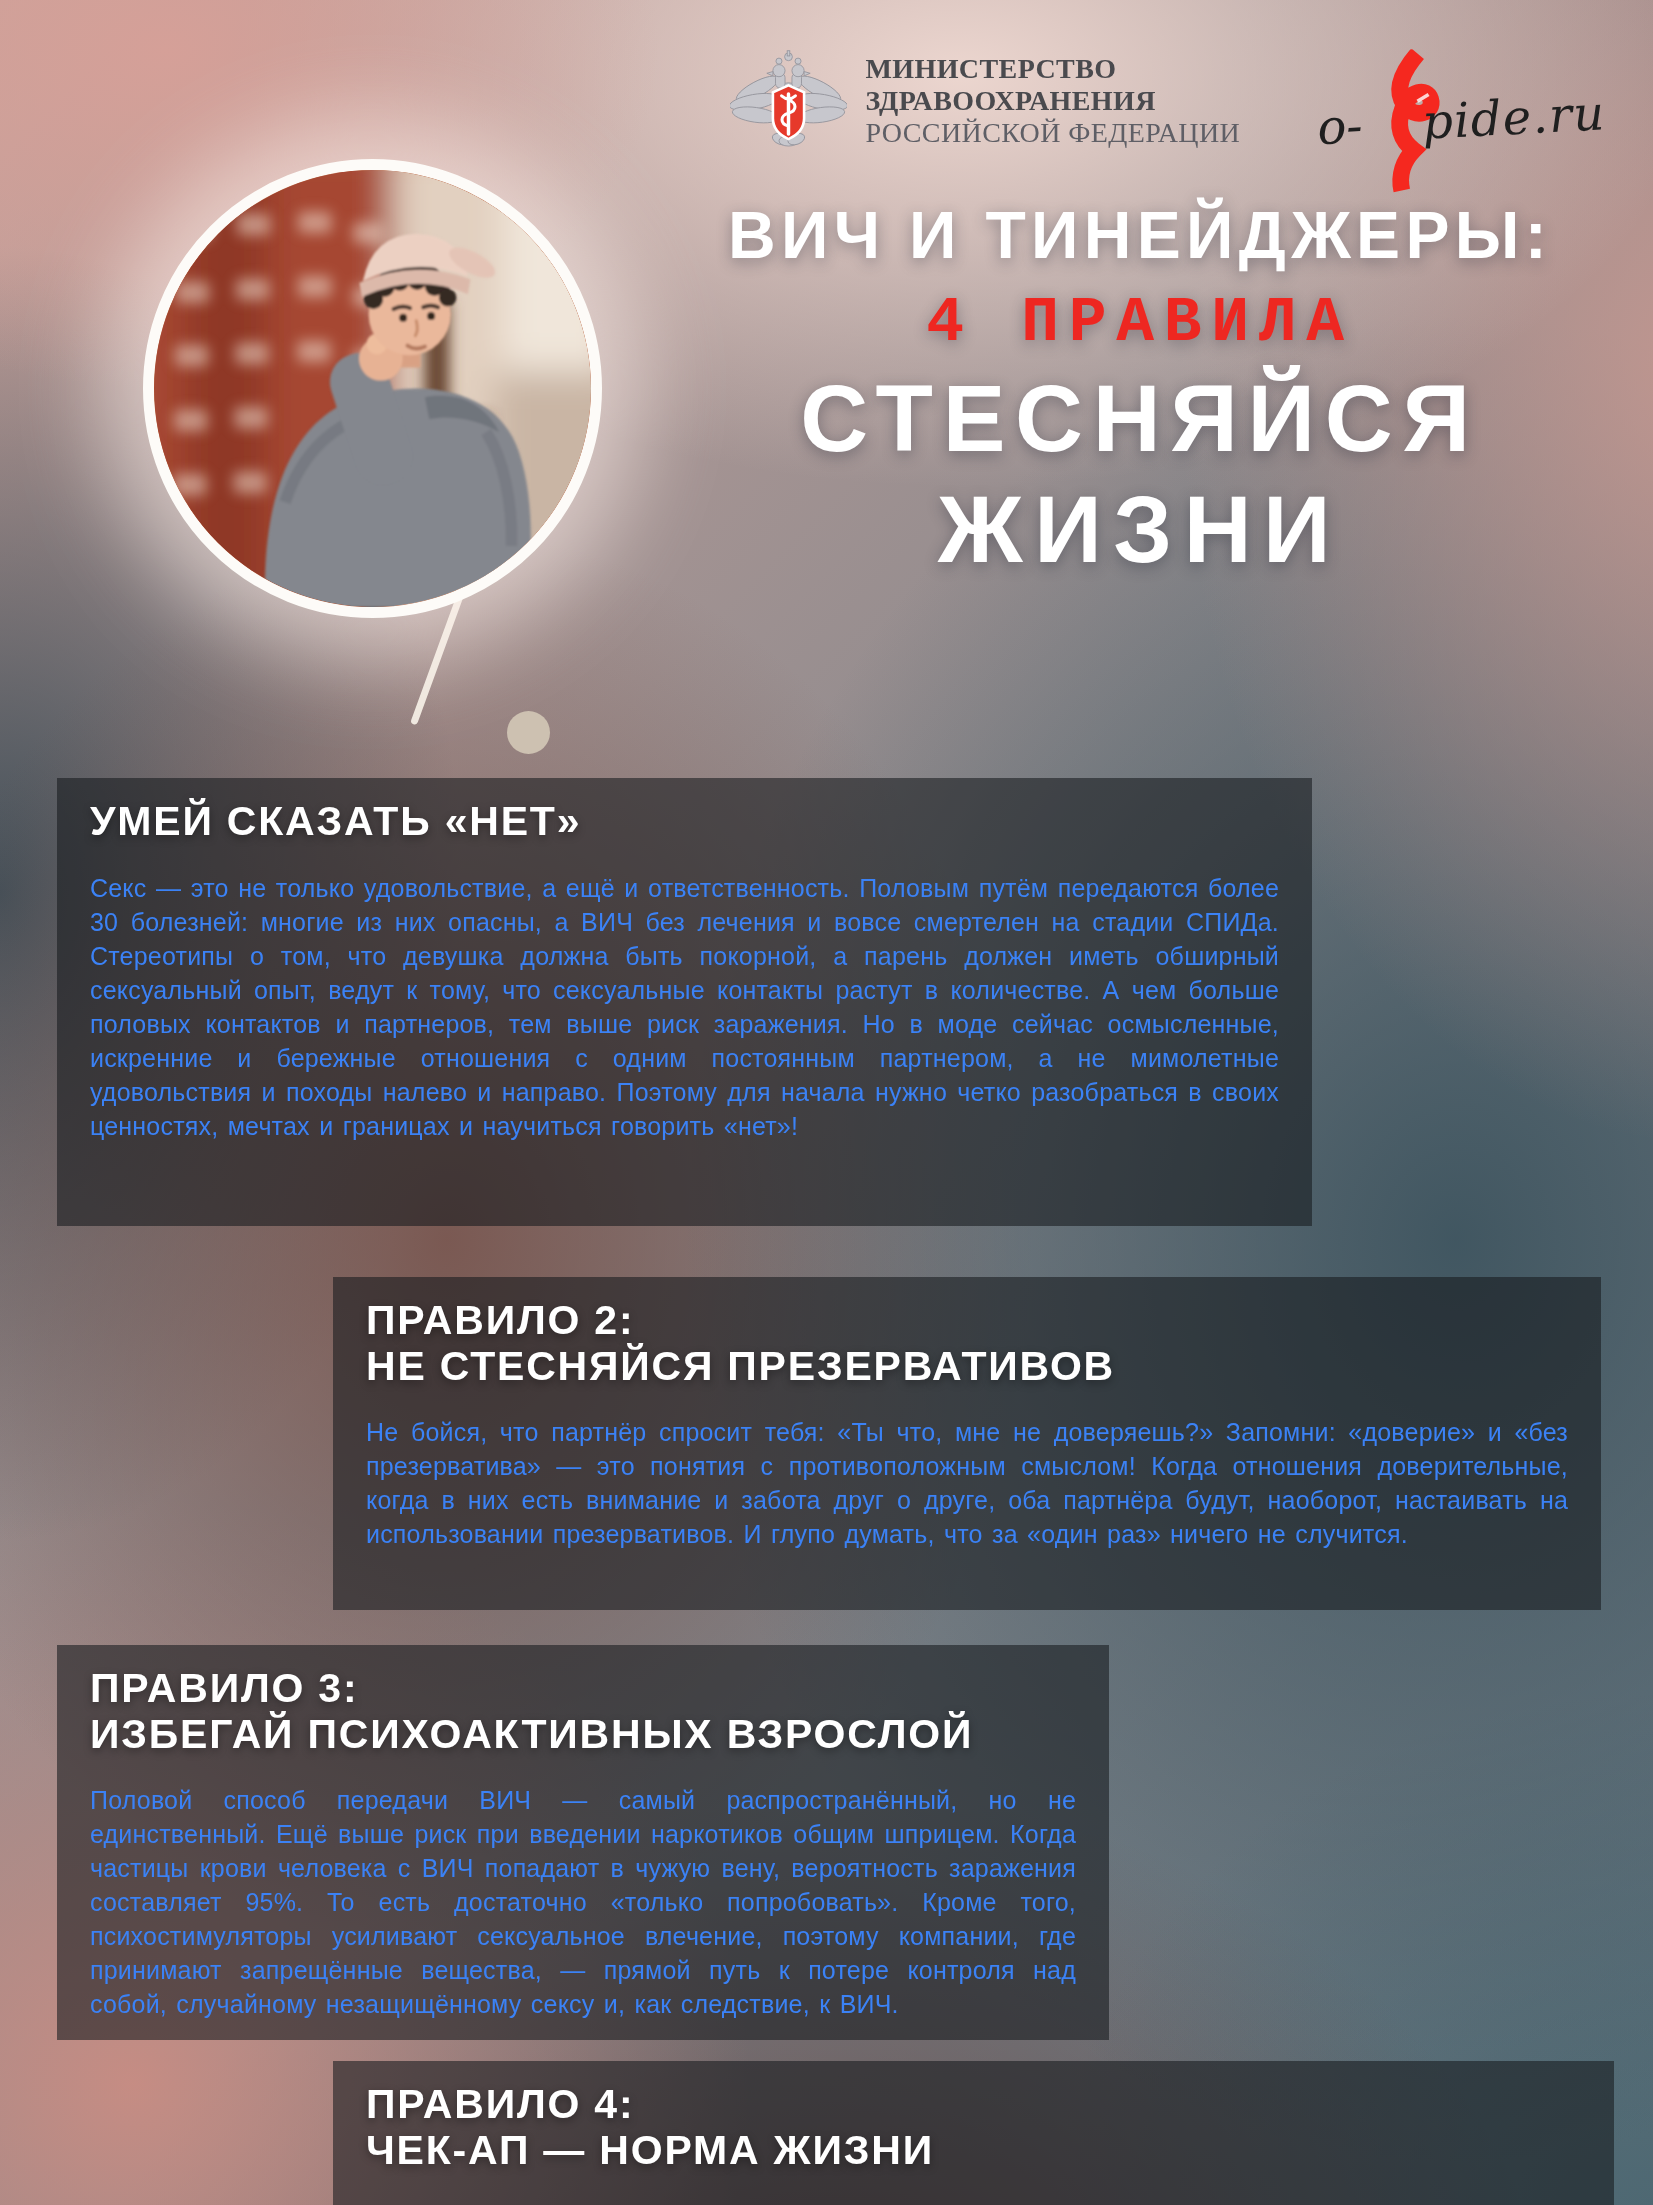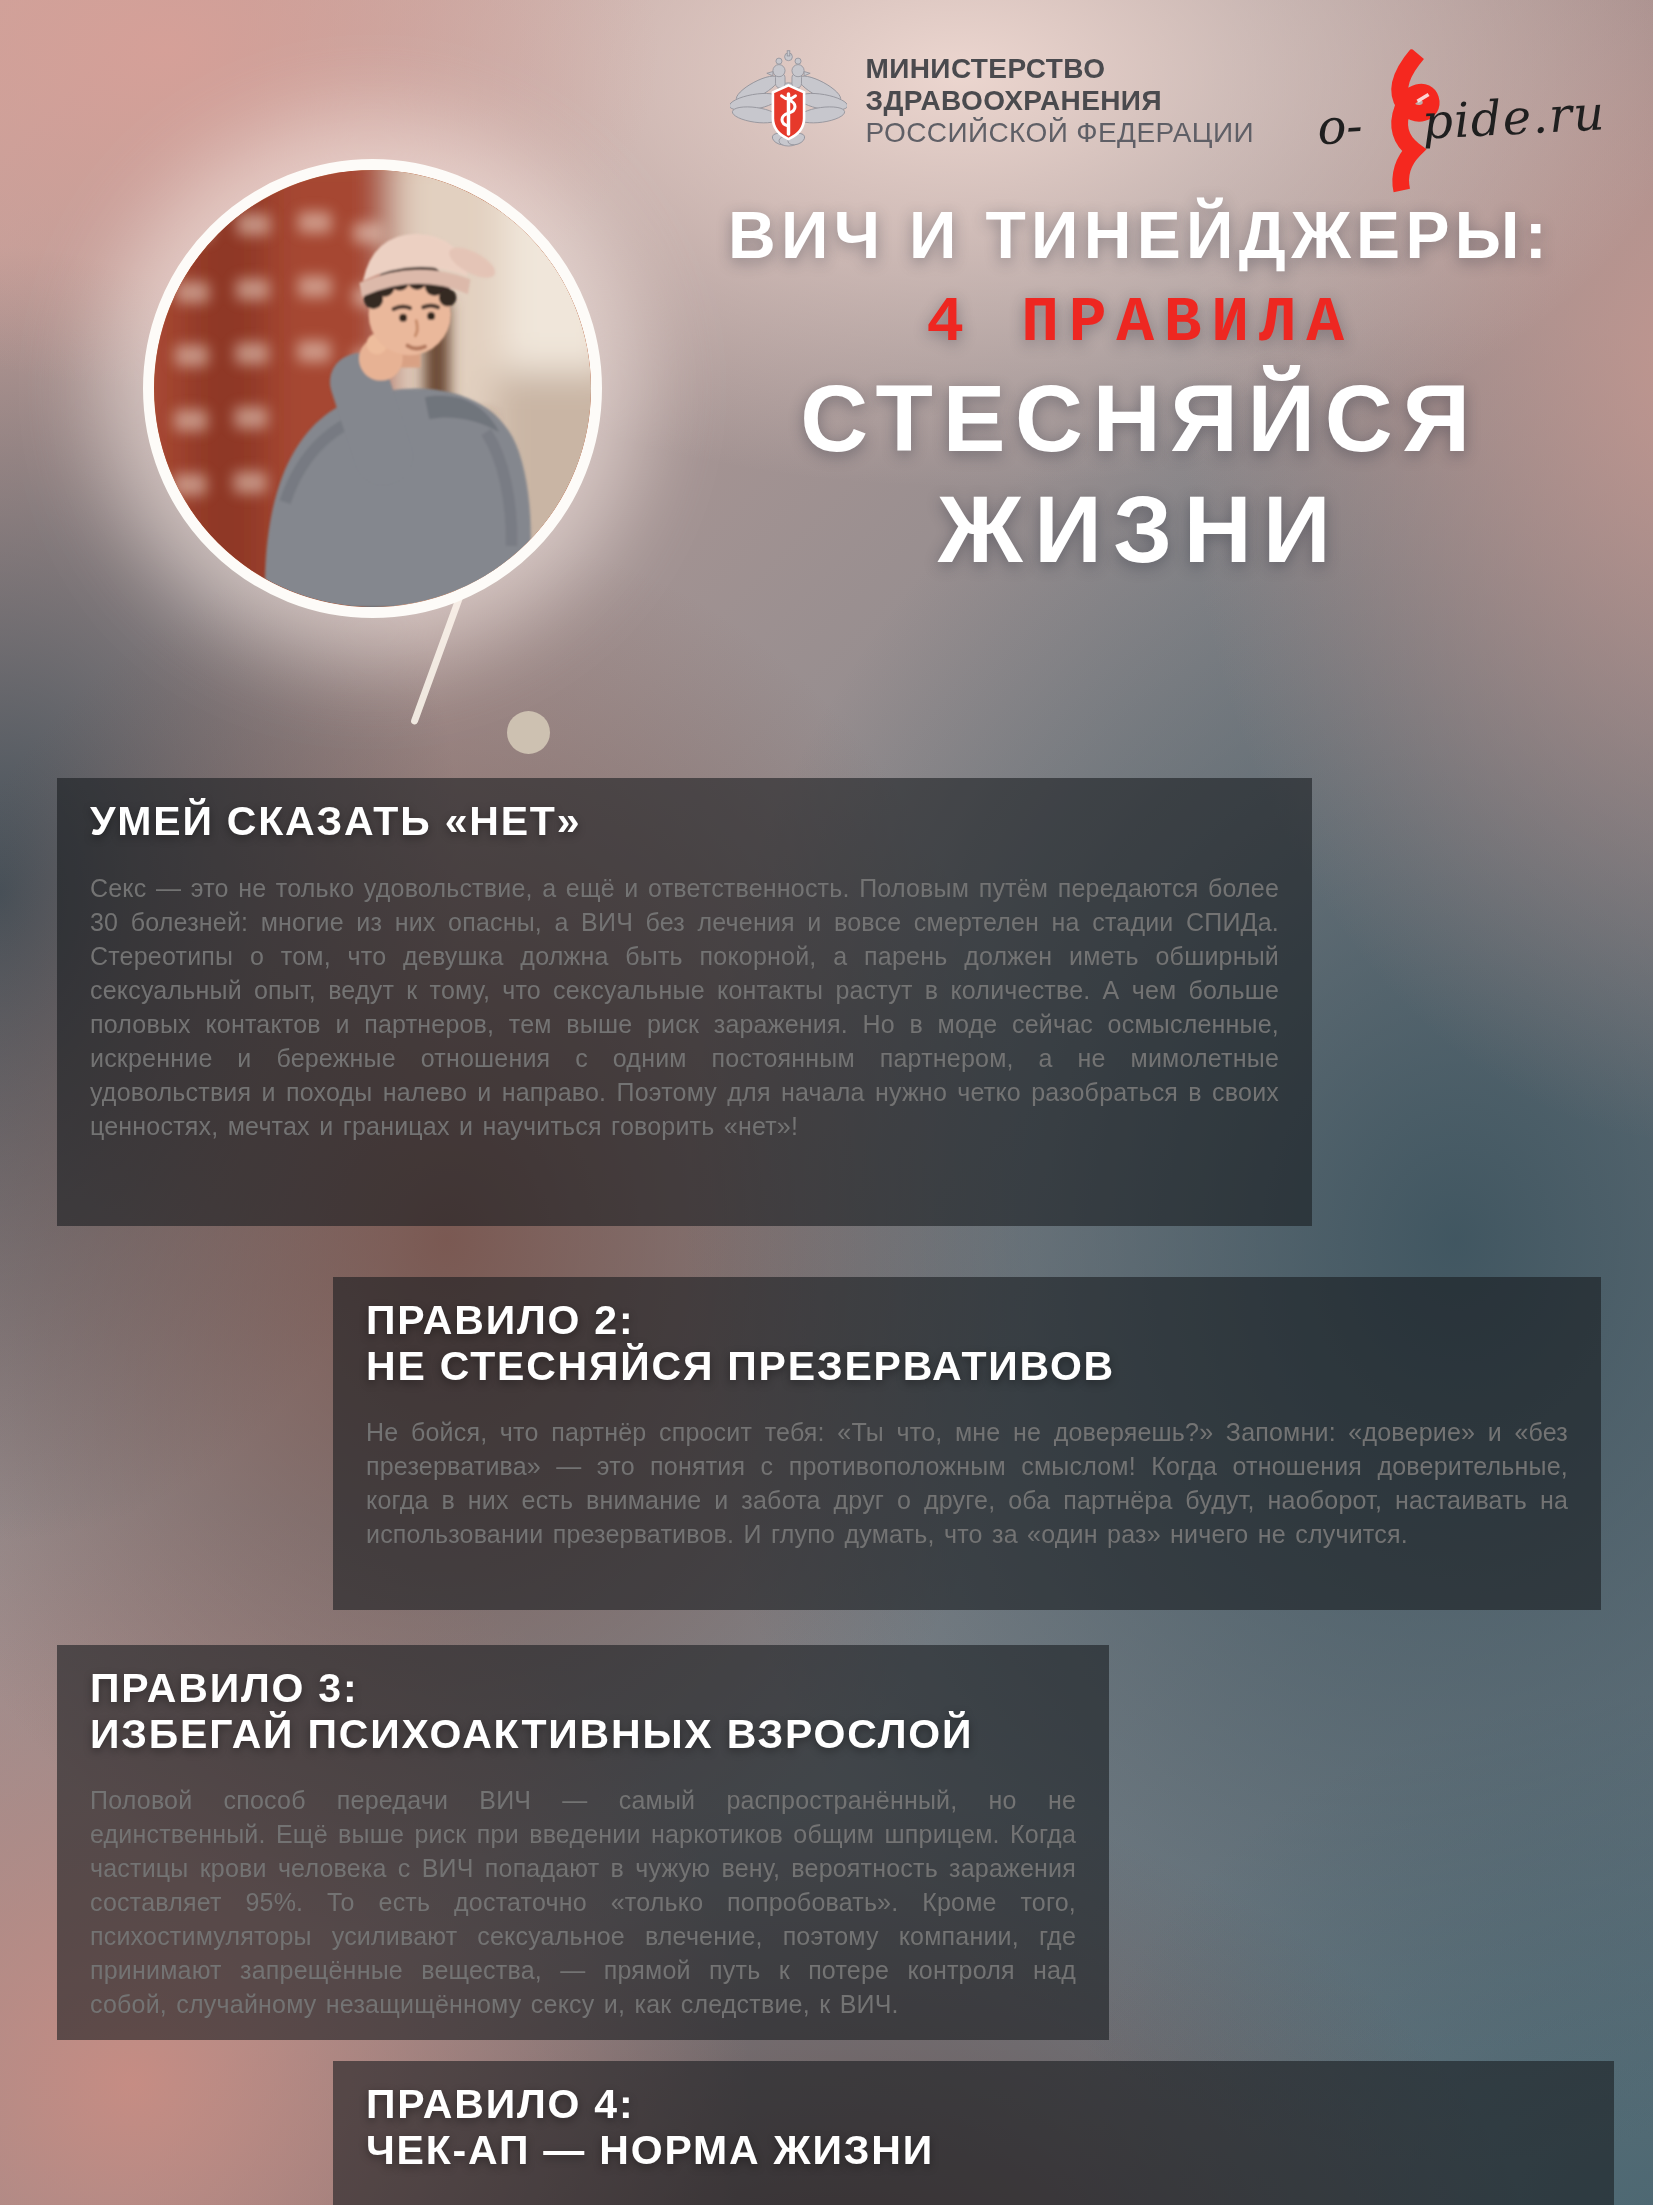--- a/index.html
+++ b/index.html
@@ -36,21 +36,21 @@
   }
   .stick-dot{
     position:absolute;left:507px;top:711px;width:43px;height:43px;border-radius:50%;
     background:#cdc1b1;
   }
   
   .ministry{
     position:absolute;left:730px;top:49px;display:flex;align-items:center;
   }
   .ministry .crest{width:117px;height:104px;flex:0 0 auto;}
-  .ministry .m-text{margin-left:18.5px;}
+  .ministry .m-text{margin-left:18.5px;font-family:Liberation Serif, serif;}
   .m-line{font-size:28px;font-weight:bold;color:#4a4a4e;letter-spacing:0.4px;line-height:1.15;}
   .m-line.light{font-weight:normal;color:#5f5f66;}
   
   .sitelogo{
     position:absolute;left:1317px;top:53px;width:282px;height:132px;transform:rotate(-3deg);
     font-family:"DejaVu Serif",serif;font-style:italic;color:#1f1f1f;
   }
   .sitelogo .prefix{position:absolute;left:0;top:39px;font-size:48px;}
   .sitelogo .suffix{position:absolute;left:105px;top:39px;font-size:48px;letter-spacing:1.3px;}
   .sitelogo svg{position:absolute;left:52px;top:-6.2px;width:75px;height:146px;}
@@ -67,21 +67,21 @@
   .rule{
     position:absolute;box-sizing:border-box;color:#fff;
     background:rgba(23,25,30,.58);
     padding:21px 33px 18.5px 33px;
   }
   .rule .h-lines{font-size:41px;font-weight:bold;letter-spacing:1.8px;line-height:1.12;
     text-shadow:0 2.6px 8px rgba(0,0,0,.35);margin-bottom:25.6px;}
   .rule.right .h-lines{text-align:left;}
   .rule p{
     margin:0;font-size:25px;line-height:1.36;letter-spacing:0.2px;word-spacing:2.2px;
-    text-align:justify;color:#737373;
+    text-align:justify;color:#3b82f6;
   }
   #rule1{left:57px;top:778px;width:1255px;min-height:448px;}
   #rule2{left:333px;top:1277px;width:1268px;min-height:333px;}
   #rule3{left:57px;top:1645px;width:1052px;min-height:377px;}
   #rule4{left:333px;top:2061px;width:1281px;min-height:393px;}
 </style>
 </head>
 <body>
 
 <div class="bg"></div>

